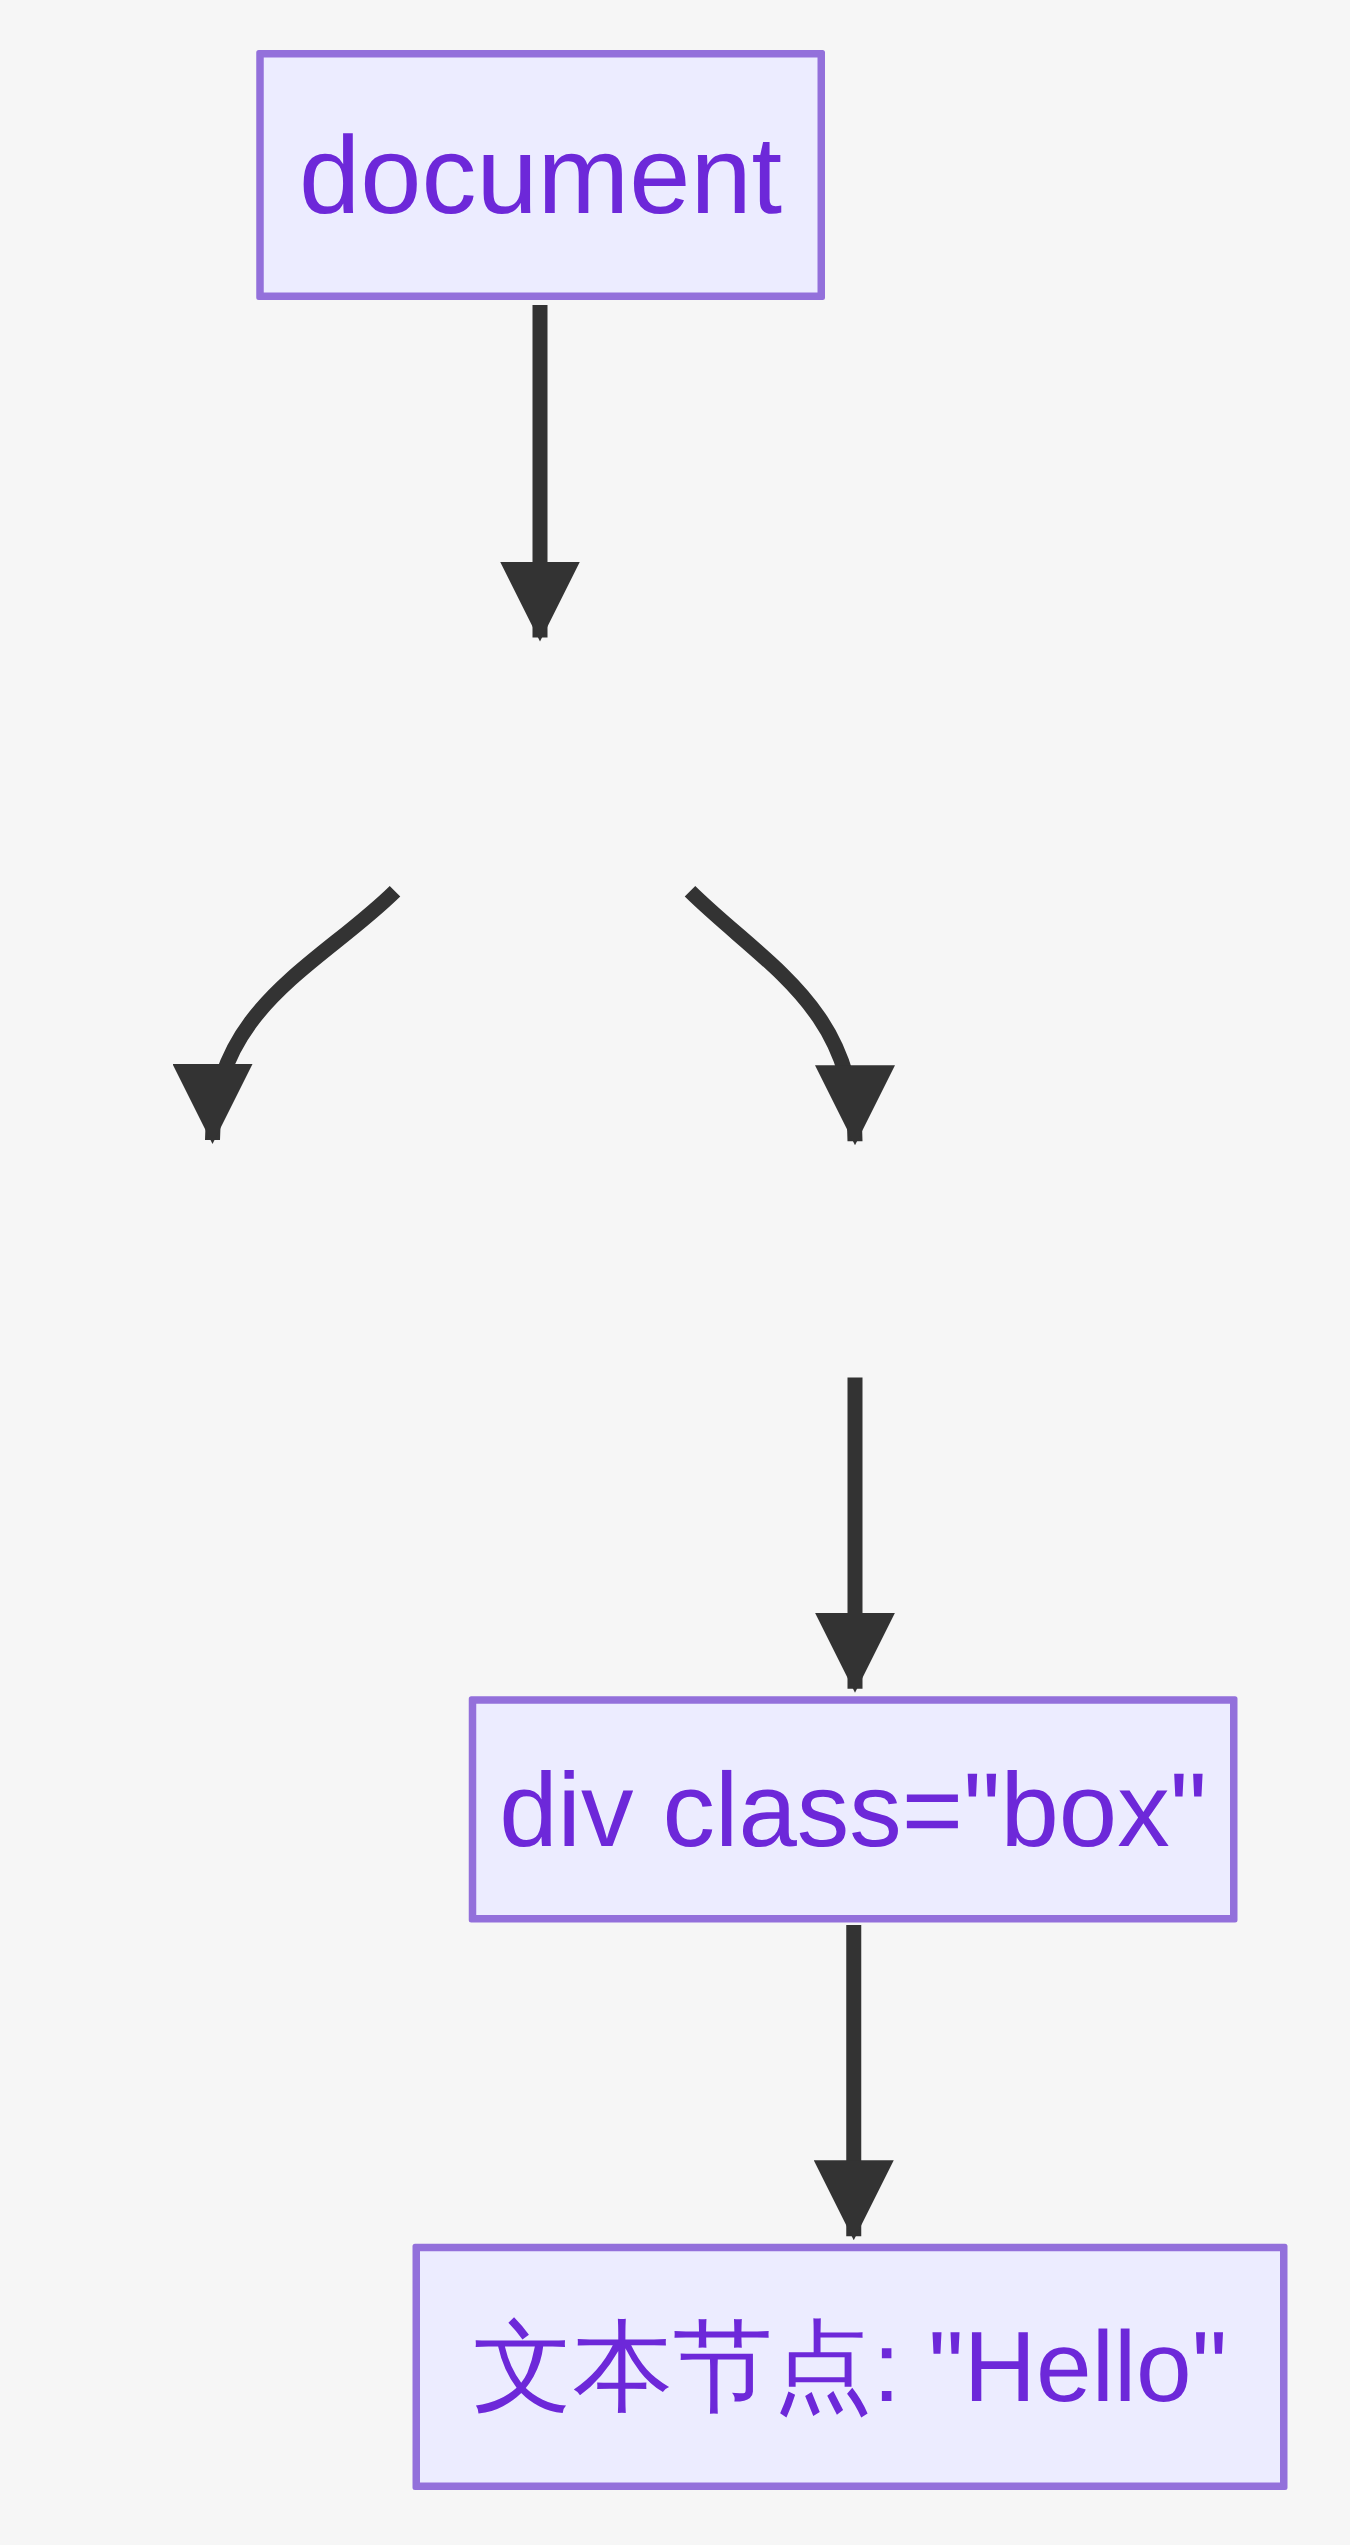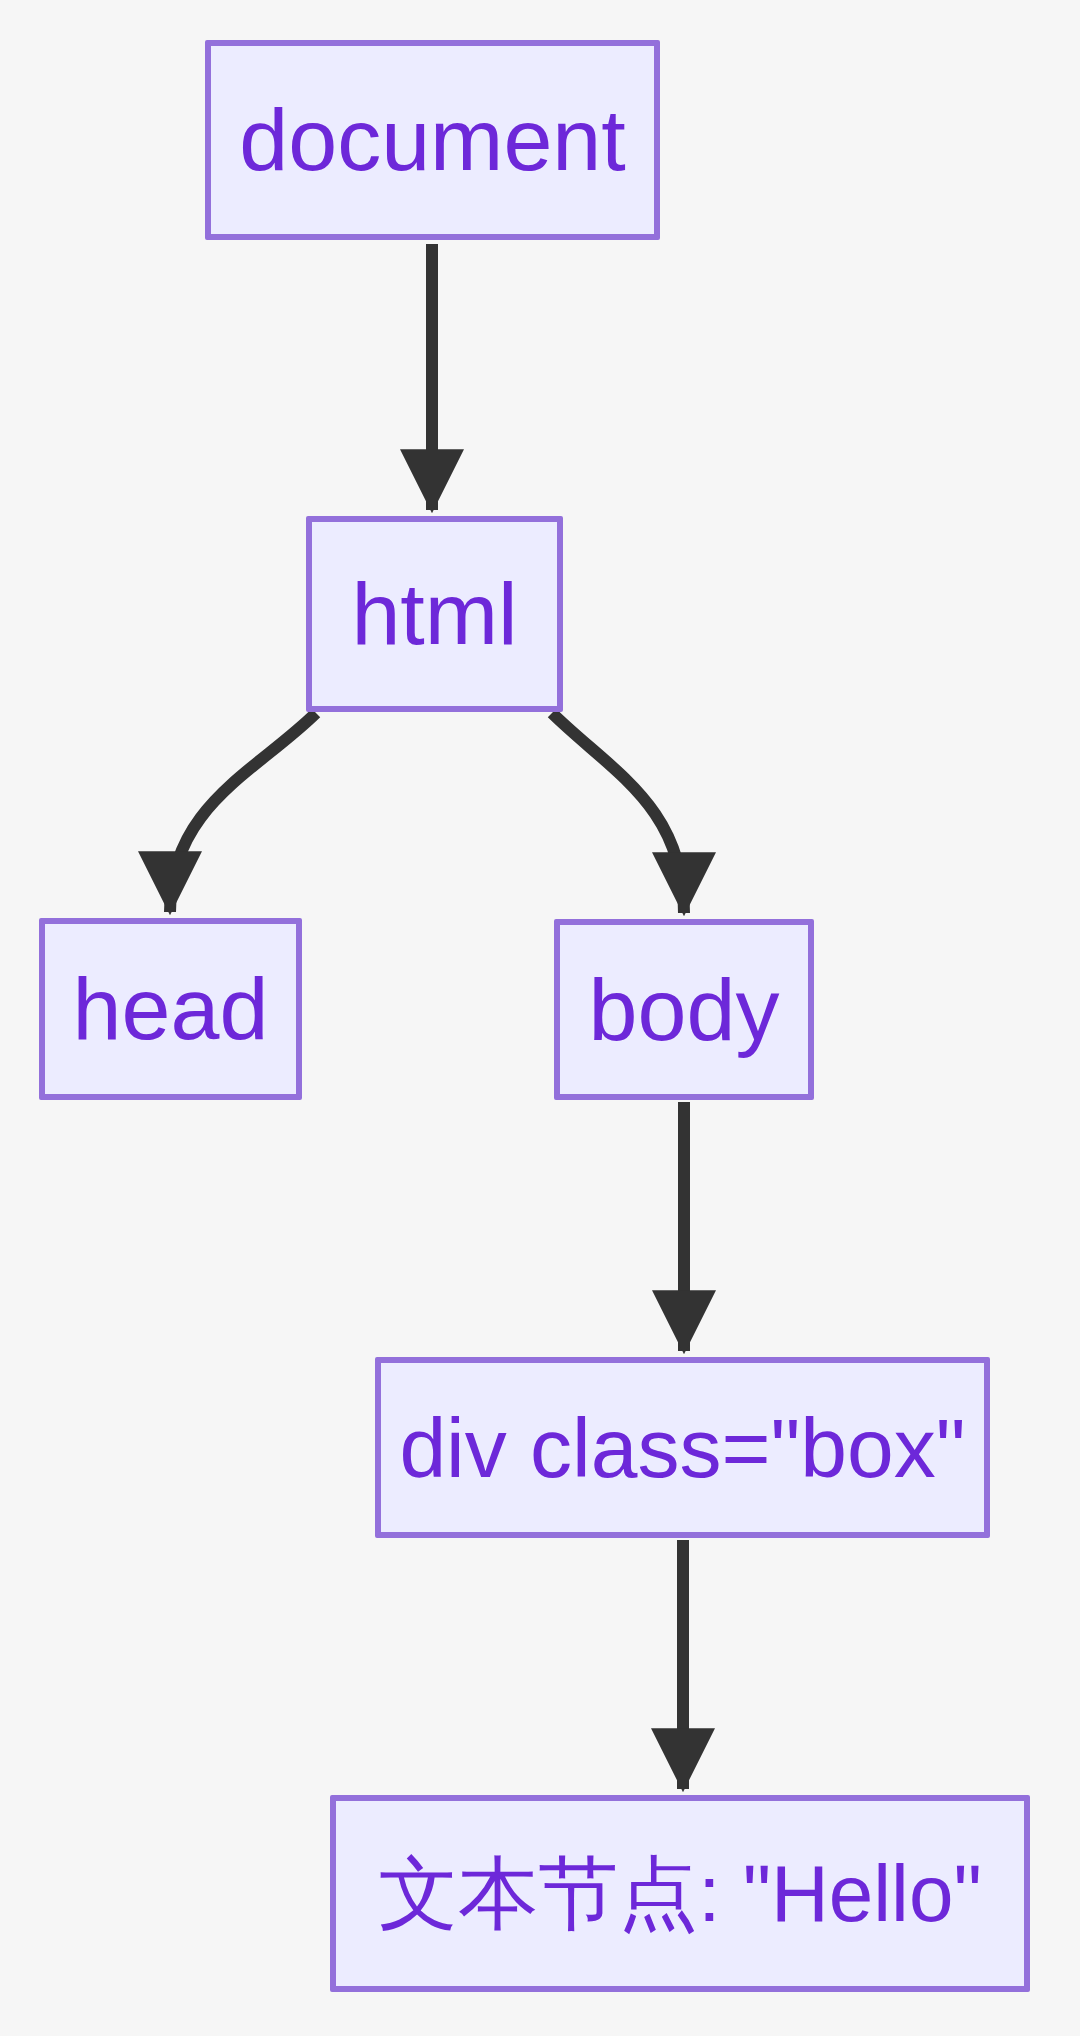--- a/index.html
+++ b/index.html
@@ -66,31 +66,22 @@
 
     <path d="M 684 1102 L 684 1351" fill="none" stroke="#333333" stroke-width="12" marker-end="url(#arrowhead)"></path>
 
     <path d="M 683 1540 L 683 1789" fill="none" stroke="#333333" stroke-width="12" marker-end="url(#arrowhead)"></path>
   </svg>
 
   <div class="node node-document">
     <span>document</span>
   </div>
 
-  <div class="node node-html">
-    <span>html</span>
-  </div>
 
-  <div class="node node-head">
-    <span>head</span>
-  </div>
 
-  <div class="node node-body">
-    <span>body</span>
-  </div>
 
   <div class="node node-div">
     <span>div class="box"</span>
   </div>
 
   <div class="node node-text">
     <span>文本节点: "Hello"</span>
   </div>
 
 </div>

